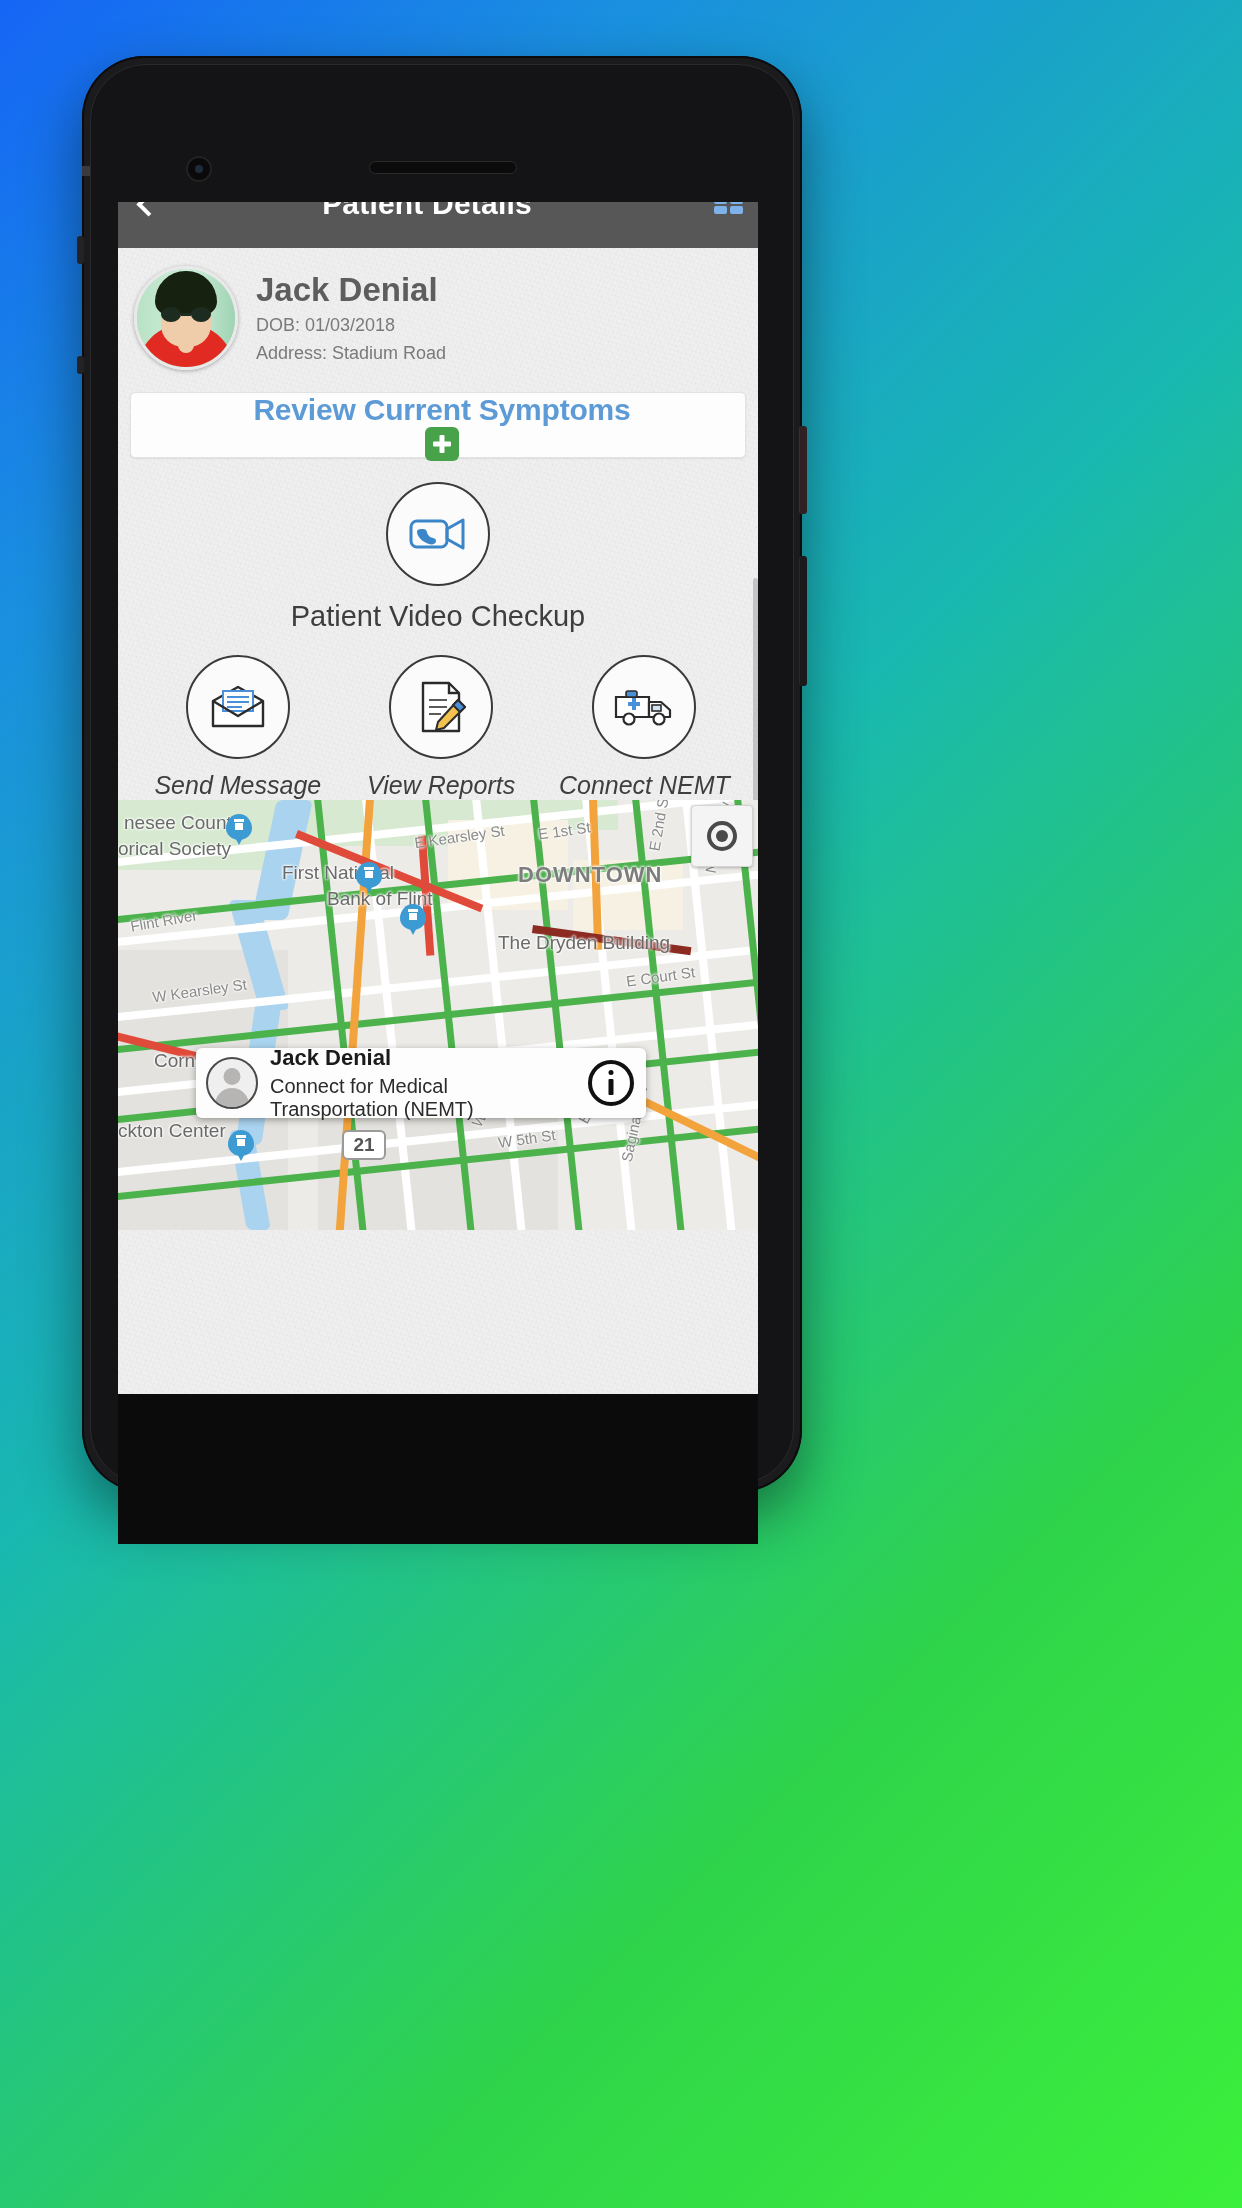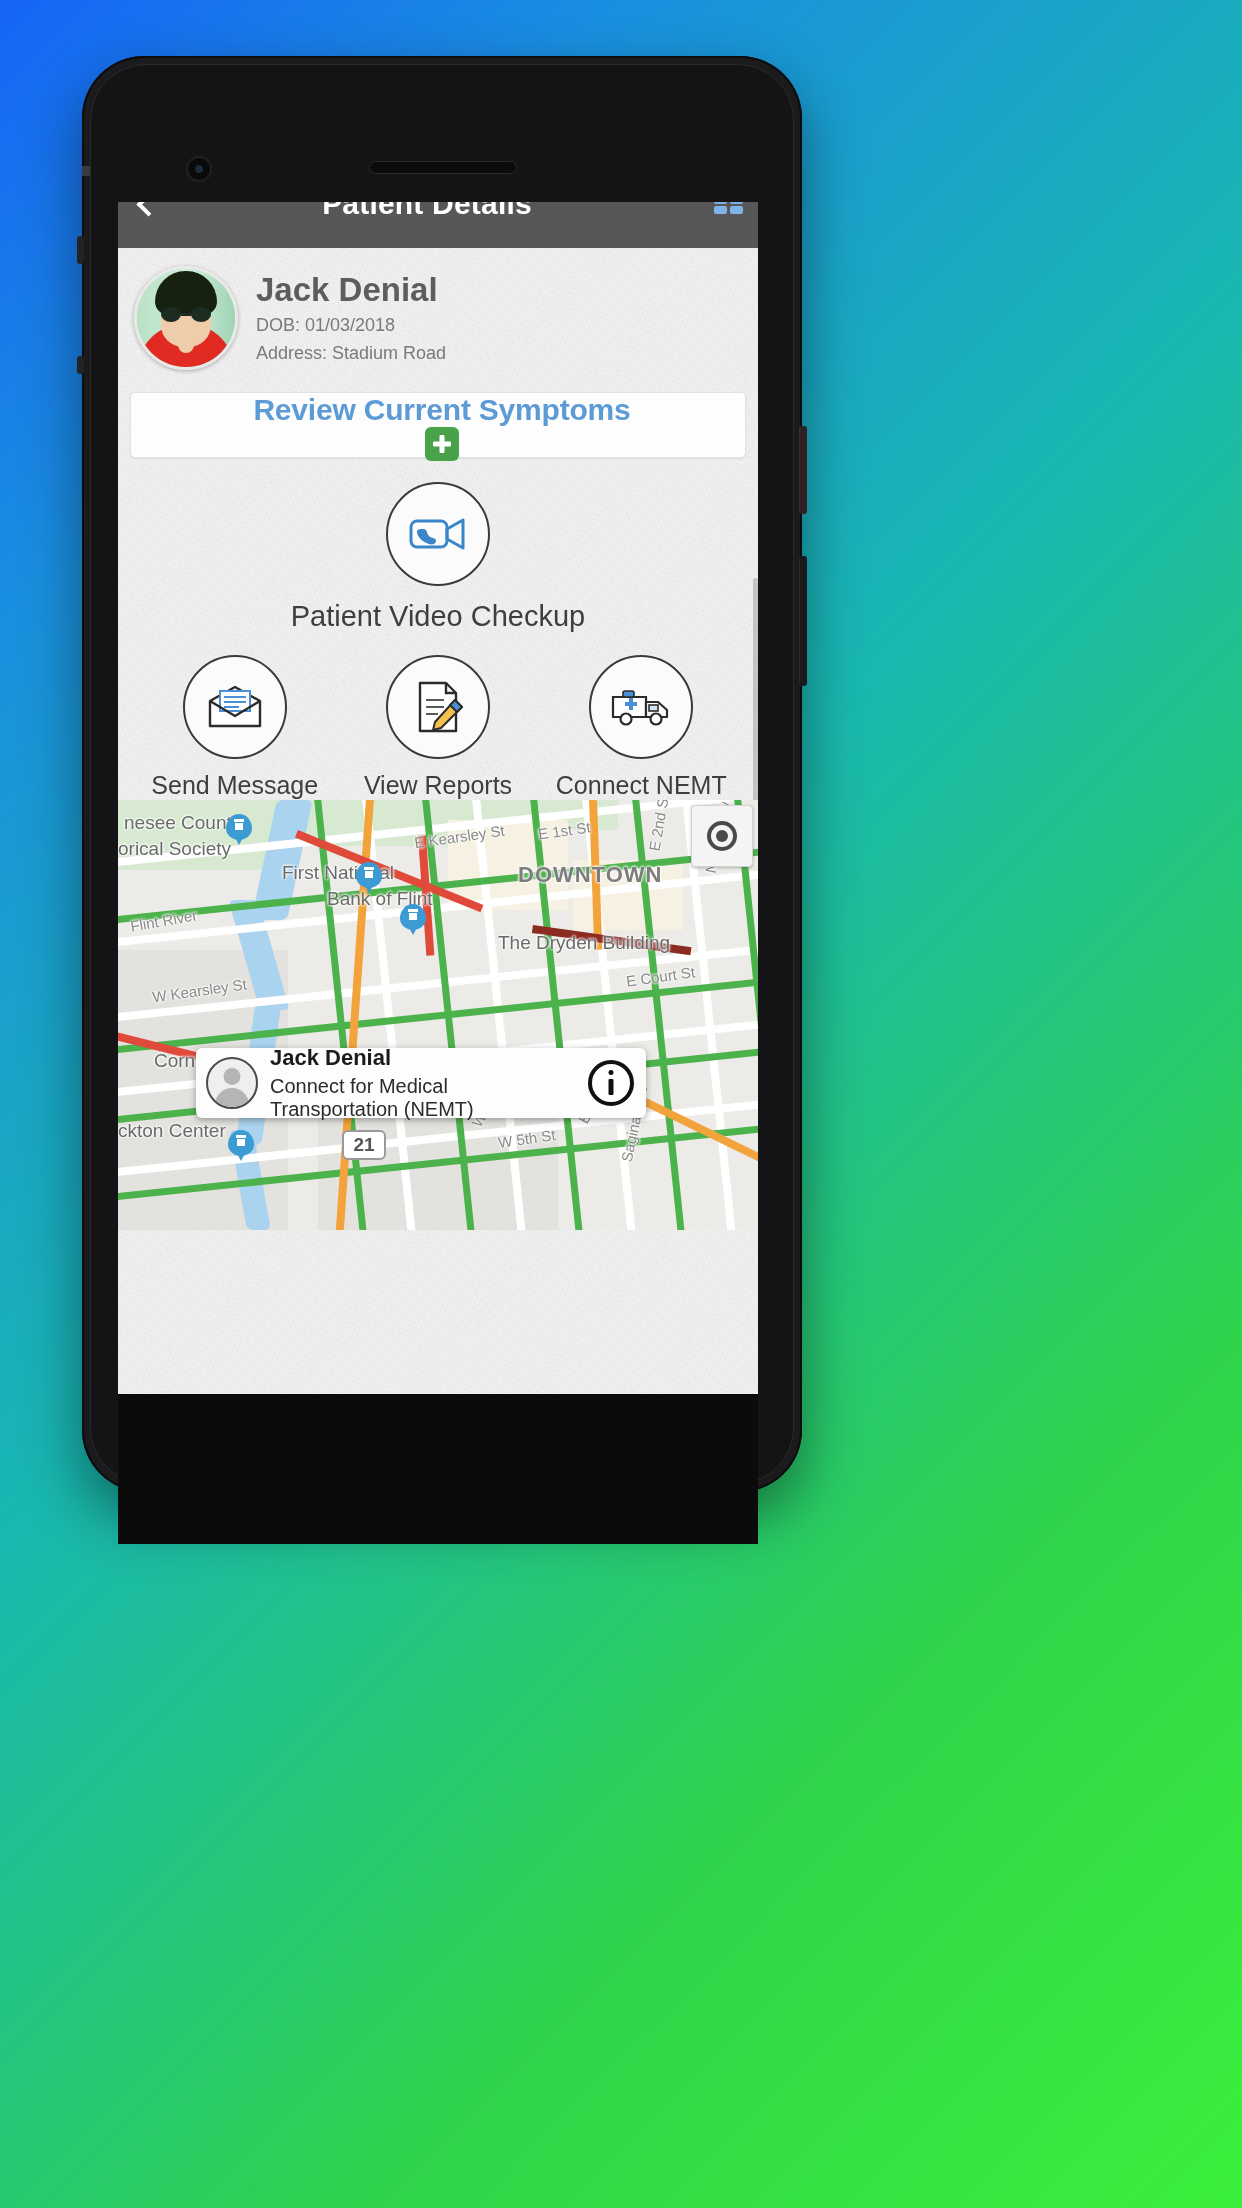--- a/index.html
+++ b/index.html
@@ -163,21 +163,21 @@
 
   
   .action-hero{ margin-top:24px; text-align:center; }
   .circle-btn{
     width:104px; height:104px; border-radius:50%; border:2px solid #3a3a3a;
     background:#fbfbfb; display:inline-flex; align-items:center; justify-content:center;
   }
   .hero-label{ font-size:29px; color:#3e3e3e; margin-top:14px; }
 
   .action-row{
-    margin-top:22px; display:flex; justify-content:center; padding:0 12px;
+    margin-top:22px; display:flex; justify-content:flex-end; padding:0 12px;font-style:italic;
   }
   .action-col{ text-align:center; width:33%; }
   .action-col .lbl{ font-size:25px; color:#3e3e3e; margin-top:12px; }
 
   
   .map{
     position:relative; height:430px; overflow:hidden;
     background:#eceae6;
   }
   .map .land{ position:absolute; inset:0; background:#ecebe7; }

